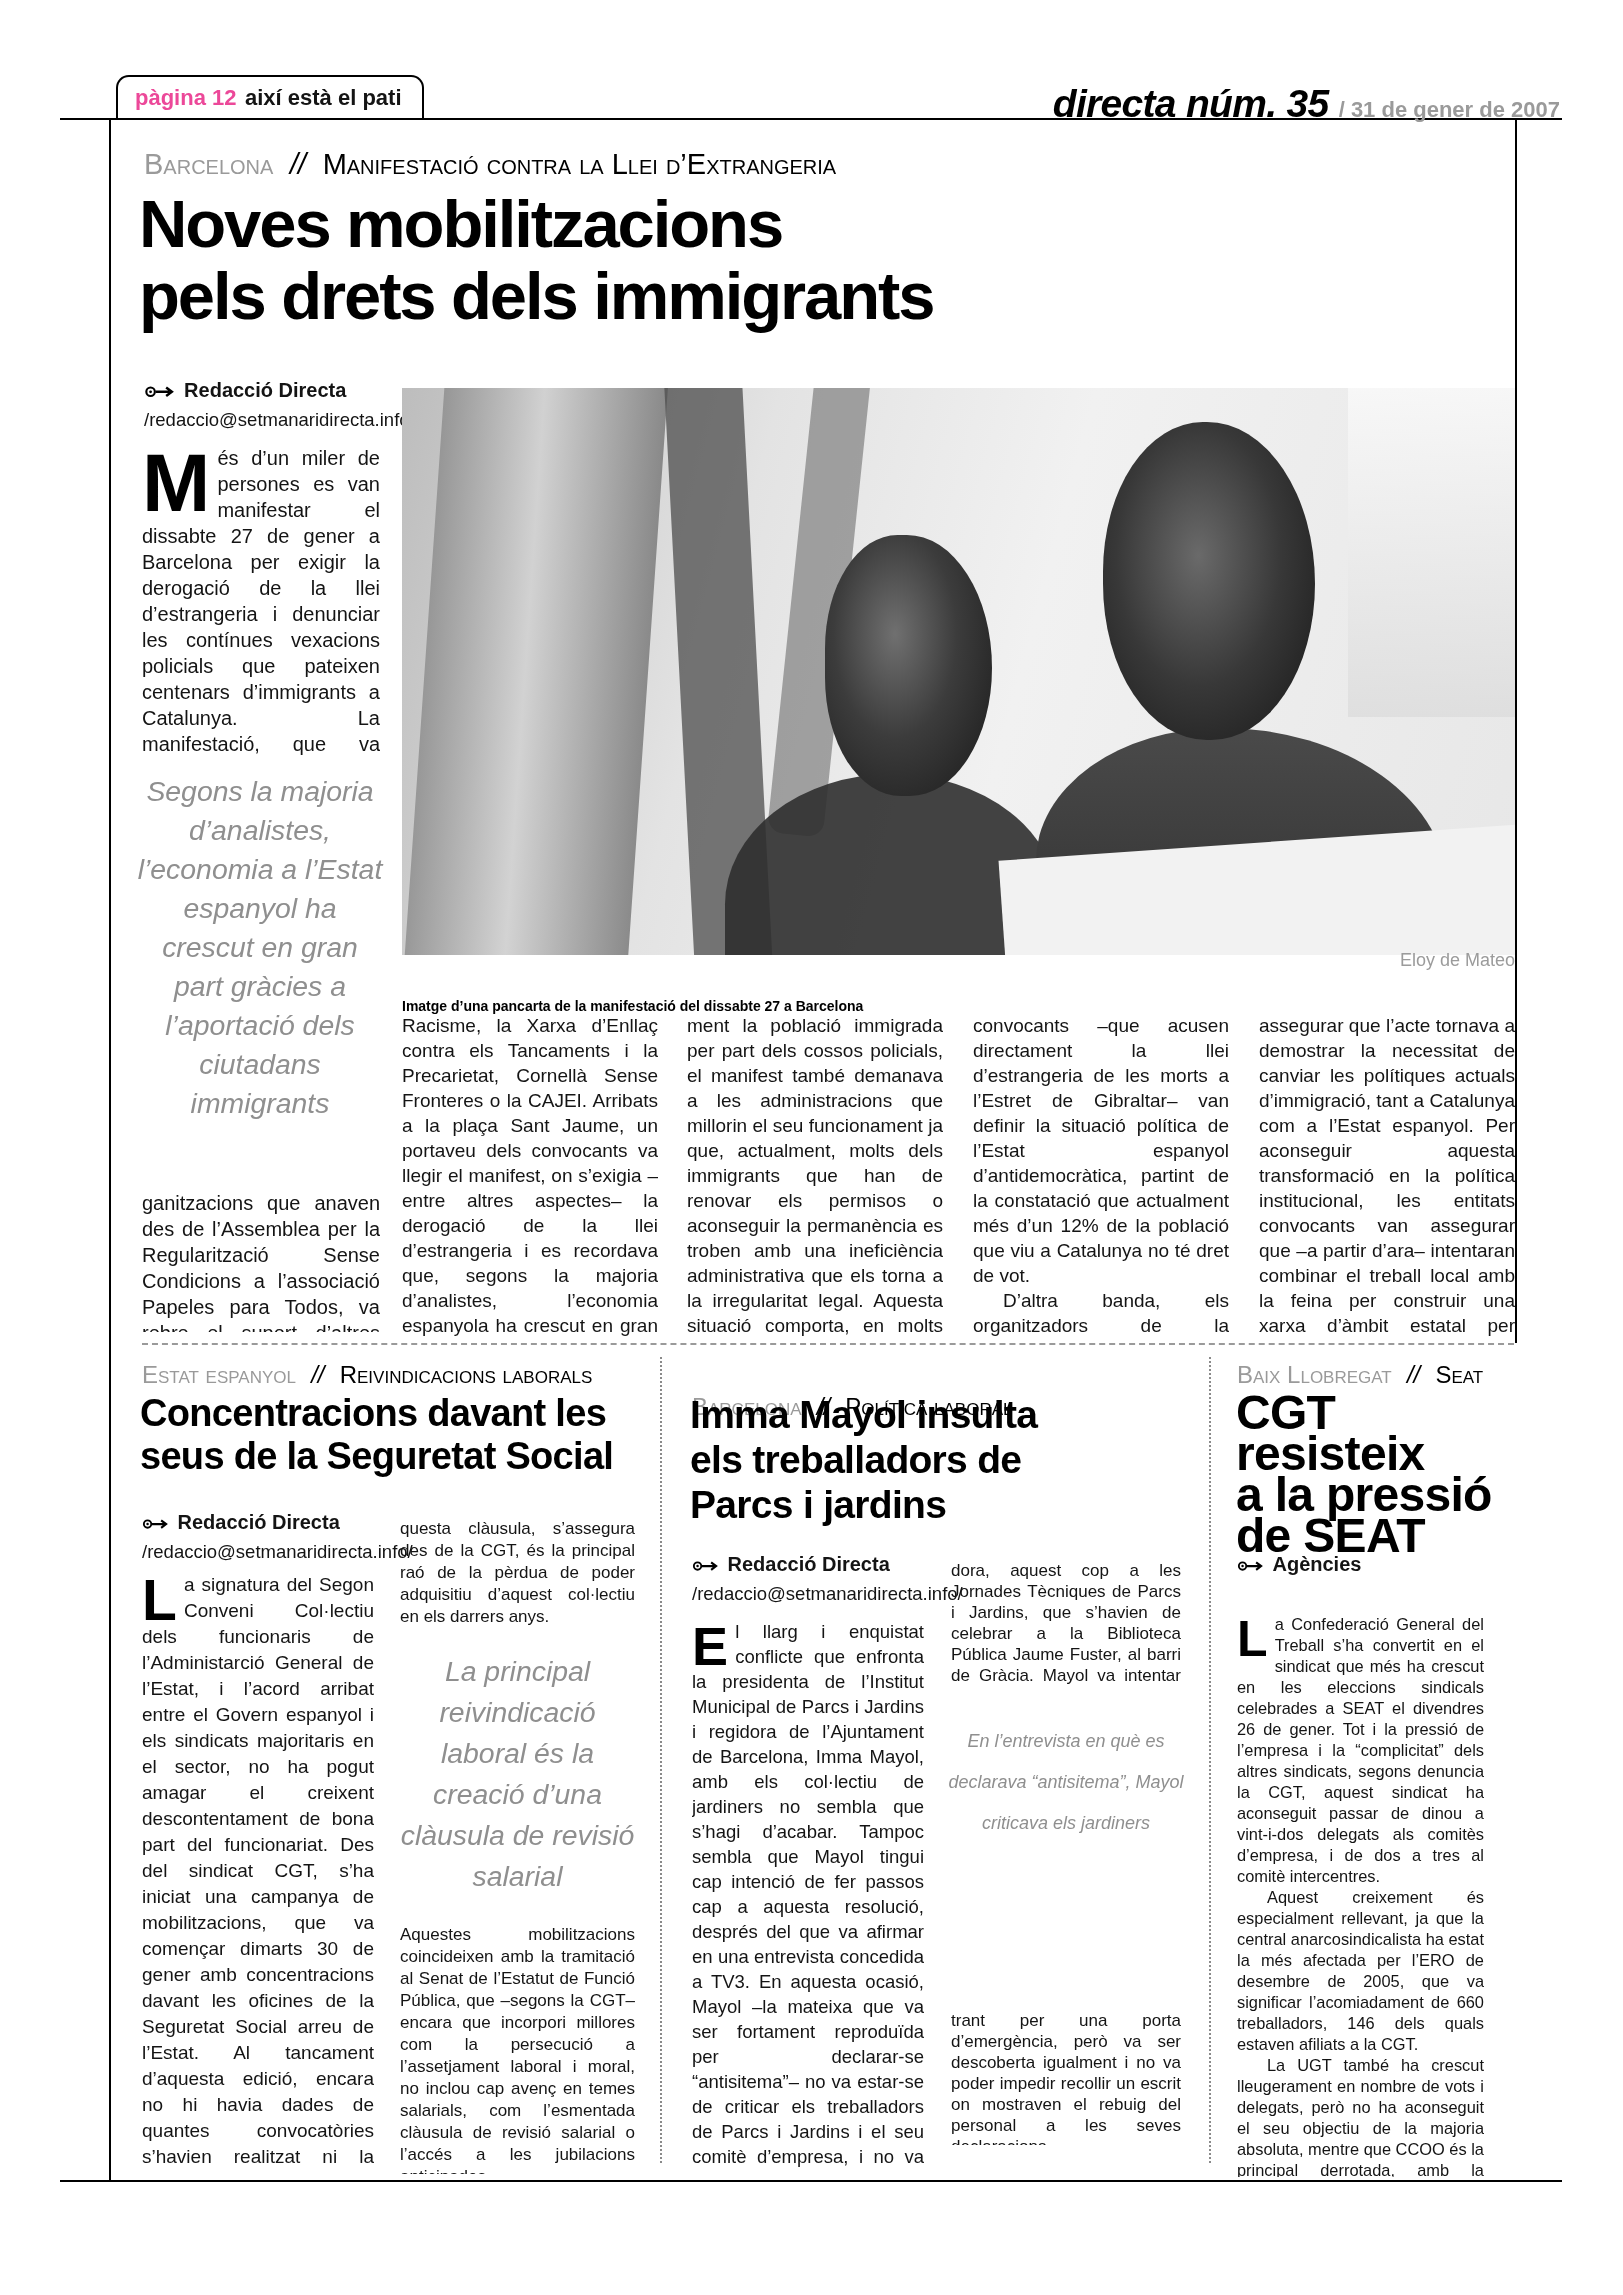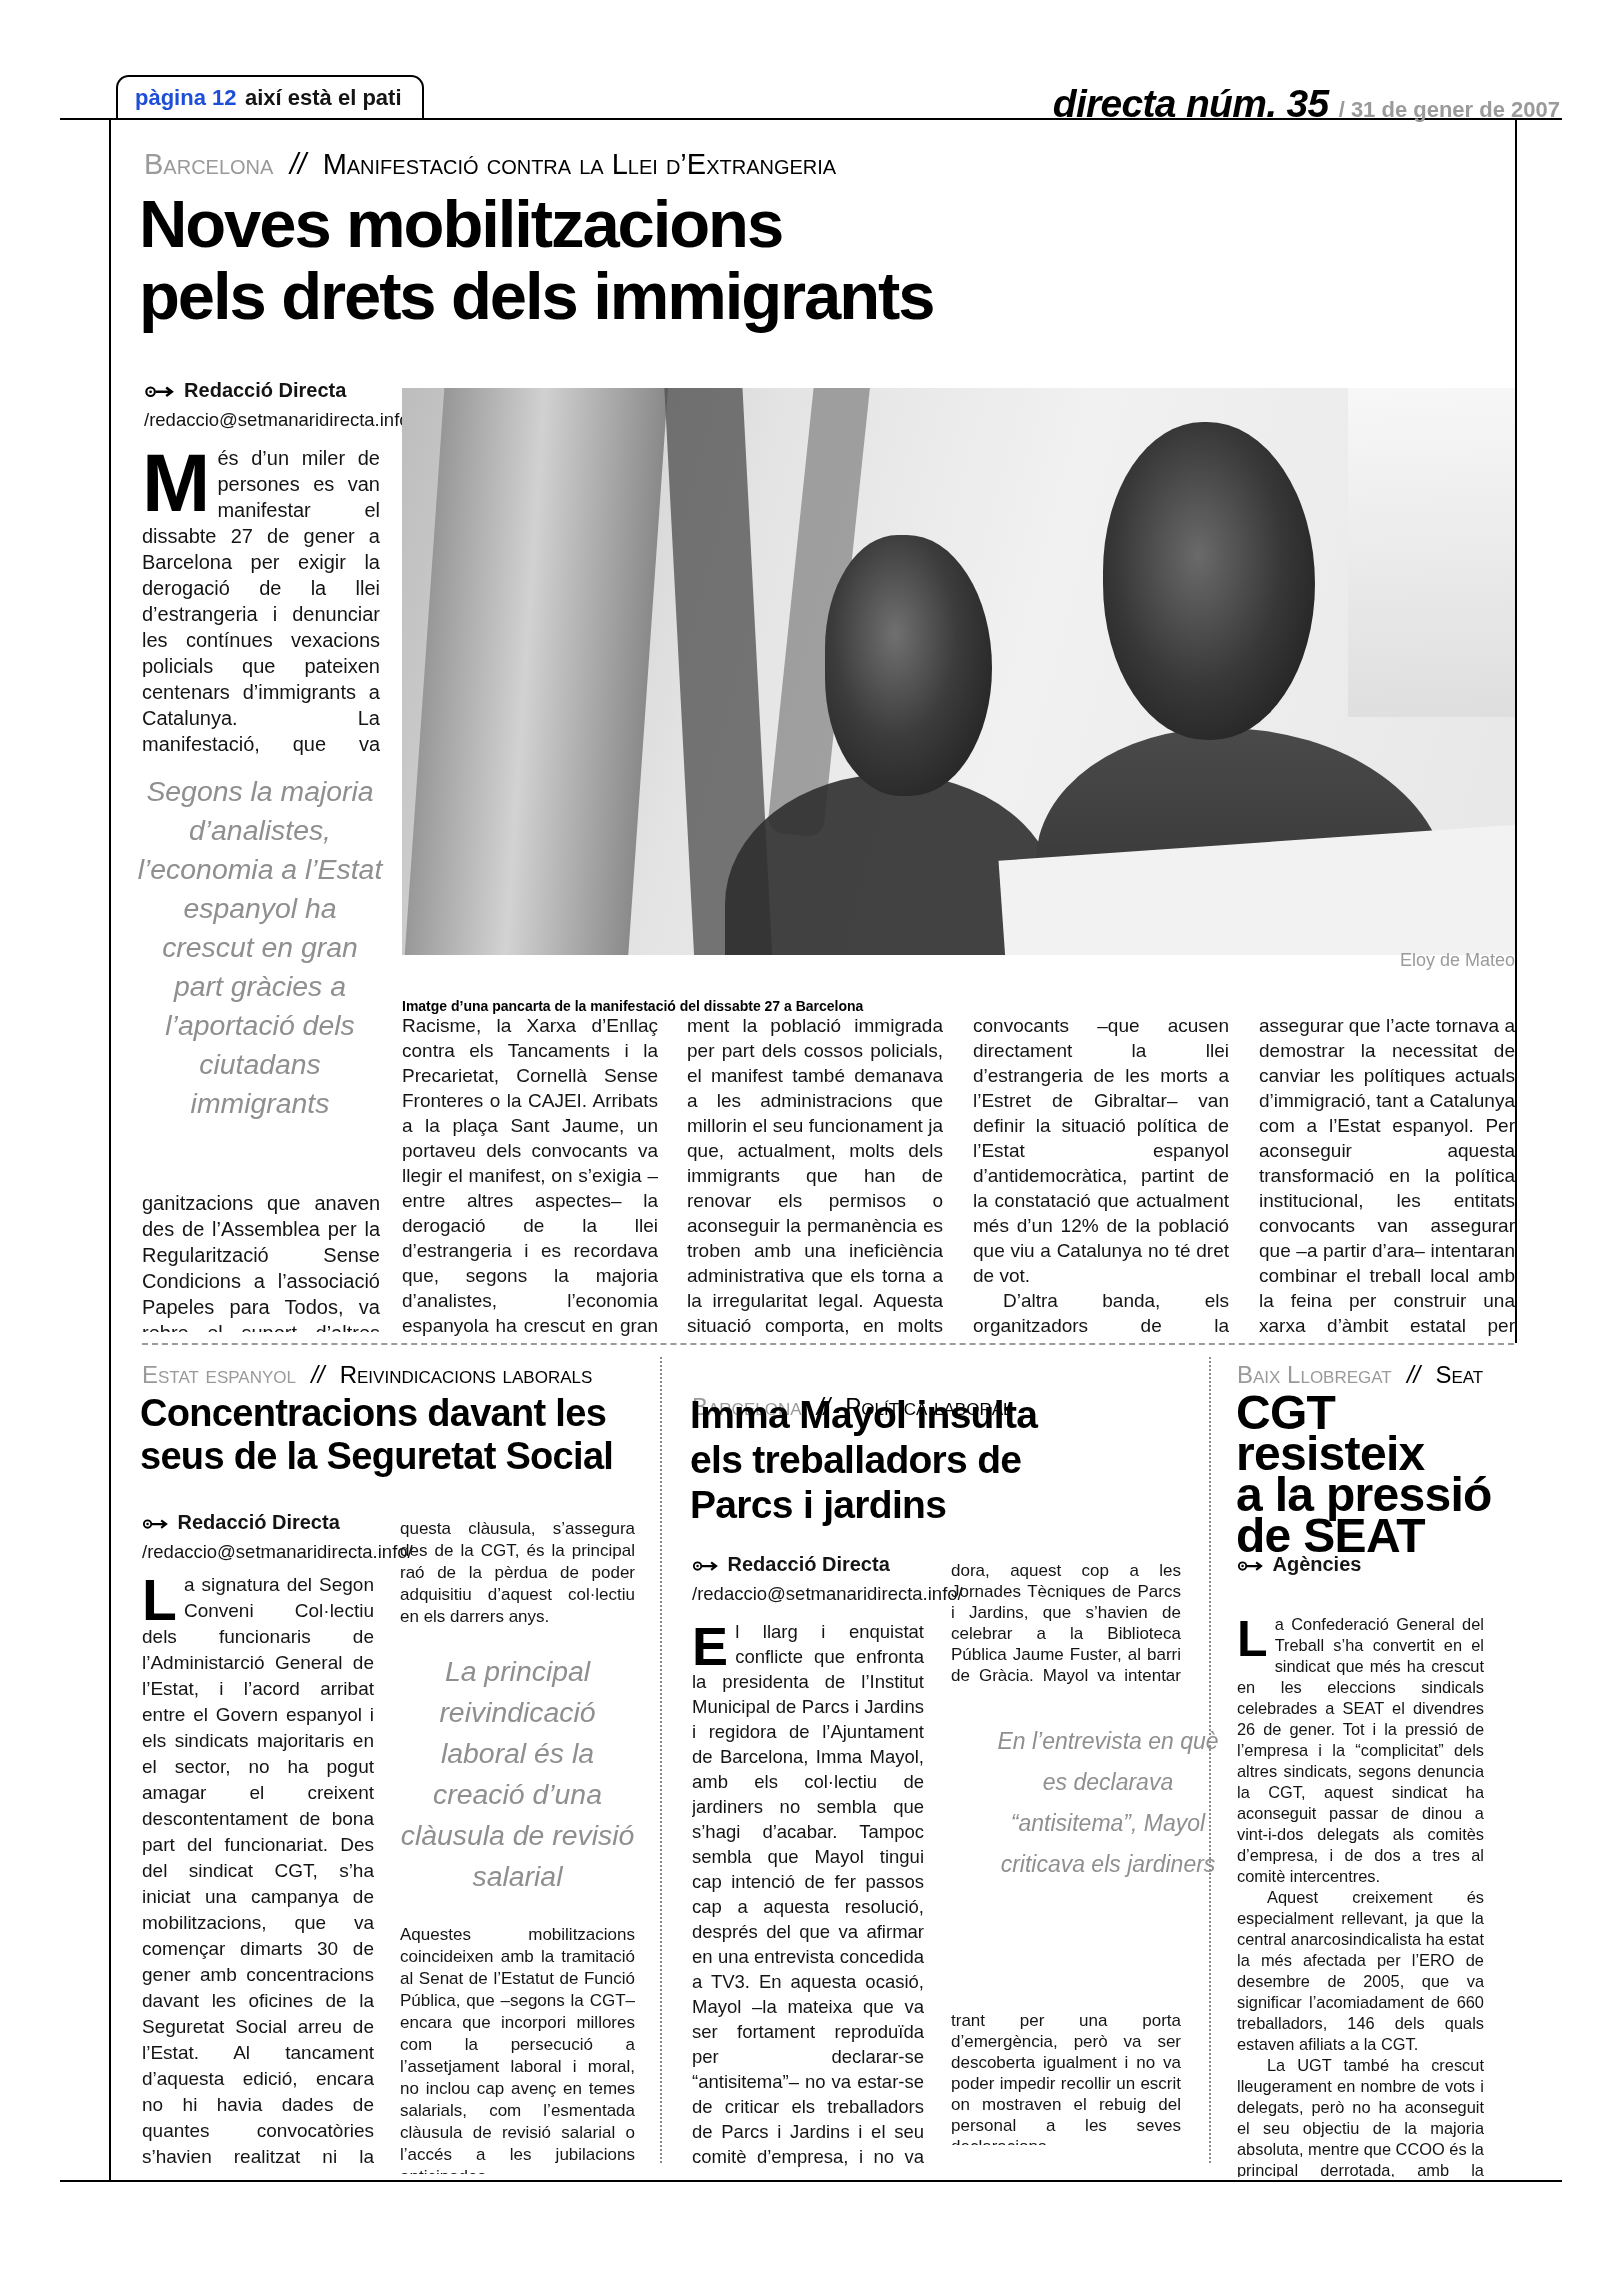--- a/index.html
+++ b/index.html
@@ -12,21 +12,21 @@
   #rule-right{left:1515px;top:120px;width:2.1px;height:1223px;}
   #rule-bottom{left:60px;top:2180px;width:1502px;height:2.1px;}
   #dashsep{left:142px;top:1343px;width:1372px;height:0;border-top:2.1px dashed #9a9a9a;}
   .vdot{width:0;border-left:2.8px dotted #8a8a8a;}
   #vd1{left:660px;top:1357px;height:806px;}
   #vd2{left:1209px;top:1357px;height:806px;}
 
   #tab{left:116px;top:75px;height:43px;padding:0 20px 0 17px;border:2.8px solid #000;border-bottom:none;
        border-radius:12.8px 12.8px 0 0;box-sizing:border-box;display:inline-flex;align-items:center;
        font-weight:bold;font-size:22px;white-space:nowrap;background:#fff;}
-  #tab .pg{color:#1d4ed8;margin-right:8.5px;}
+  #tab .pg{color:#ec4899;margin-right:8.5px;}
   #masthead{right:63px;top:82px;text-align:right;font-weight:bold;white-space:nowrap;}
   #masthead .dir{font-size:39px;font-style:italic;letter-spacing:-0.7px;color:#000;}
   #masthead .date{font-size:22px;color:#9a9a9a;margin-left:7.1px;}
 
   .kicker{font-variant:small-caps;font-weight:normal;white-space:nowrap;color:#000;}
   .kicker .loc{color:#9a9a9a;}
   .kicker .sep{font-style:italic;margin:0 8.5px;}
   #kicker-main{left:144px;top:148px;font-size:29px;}
   .bkicker{font-size:24px;}
   #a1-kicker{left:142px;top:1361px;}
@@ -80,21 +80,21 @@
 
   #a1-col1{left:142px;top:1572px;width:232px;height:593px;font-size:19px;line-height:26px;}
   #a1-col1 .dropcap{font-size:57px;}
   #a1-col2-p1{left:400px;top:1518px;width:235px;height:121px;font-size:17px;line-height:22px;}
   #a1-pq{left:395px;top:1651px;width:245px;font-size:28.4px;line-height:41px;}
   #a1-col2-p2{left:400px;top:1924px;width:235px;height:250px;font-size:17px;line-height:22px;}
 
   #a2-col1{left:692px;top:1619px;width:232px;height:553px;font-size:18.5px;line-height:25px;}
   #a2-col1 .dropcap{font-size:54px;}
   #a2-col2-p1{left:951px;top:1560px;width:230px;height:129px;font-size:17px;line-height:21px;}
-  #a2-pq{left:988px;top:1721px;width:240px;font-size:23px;line-height:41px;}
+  #a2-pq{left:946px;top:1721px;width:240px;font-size:18px;line-height:41px;}
   #a2-col2-p2{left:951px;top:2010px;width:230px;height:135px;font-size:17px;line-height:21px;}
 
   #a3-body{left:1237px;top:1614px;width:247px;height:563px;font-size:16.4px;line-height:21px;}
   #a3-body .dropcap{font-size:50px;}
 </style>
 </head>
 <body>
 
 <div id="page">
 

